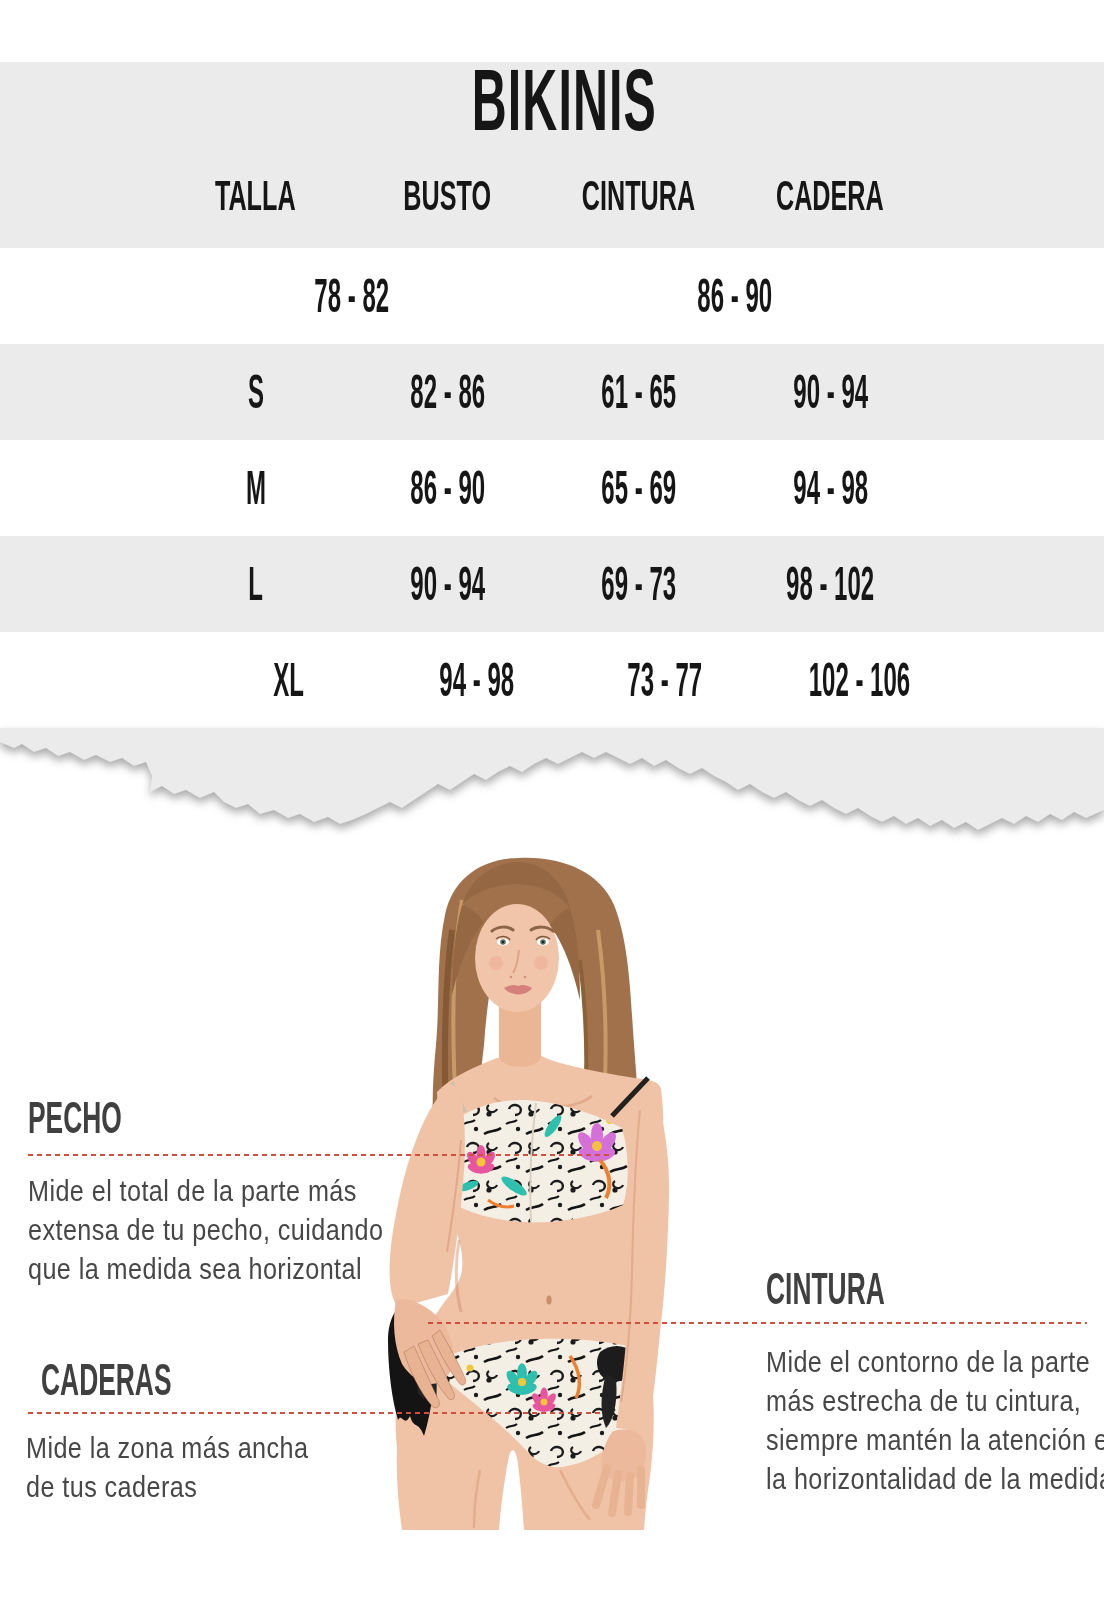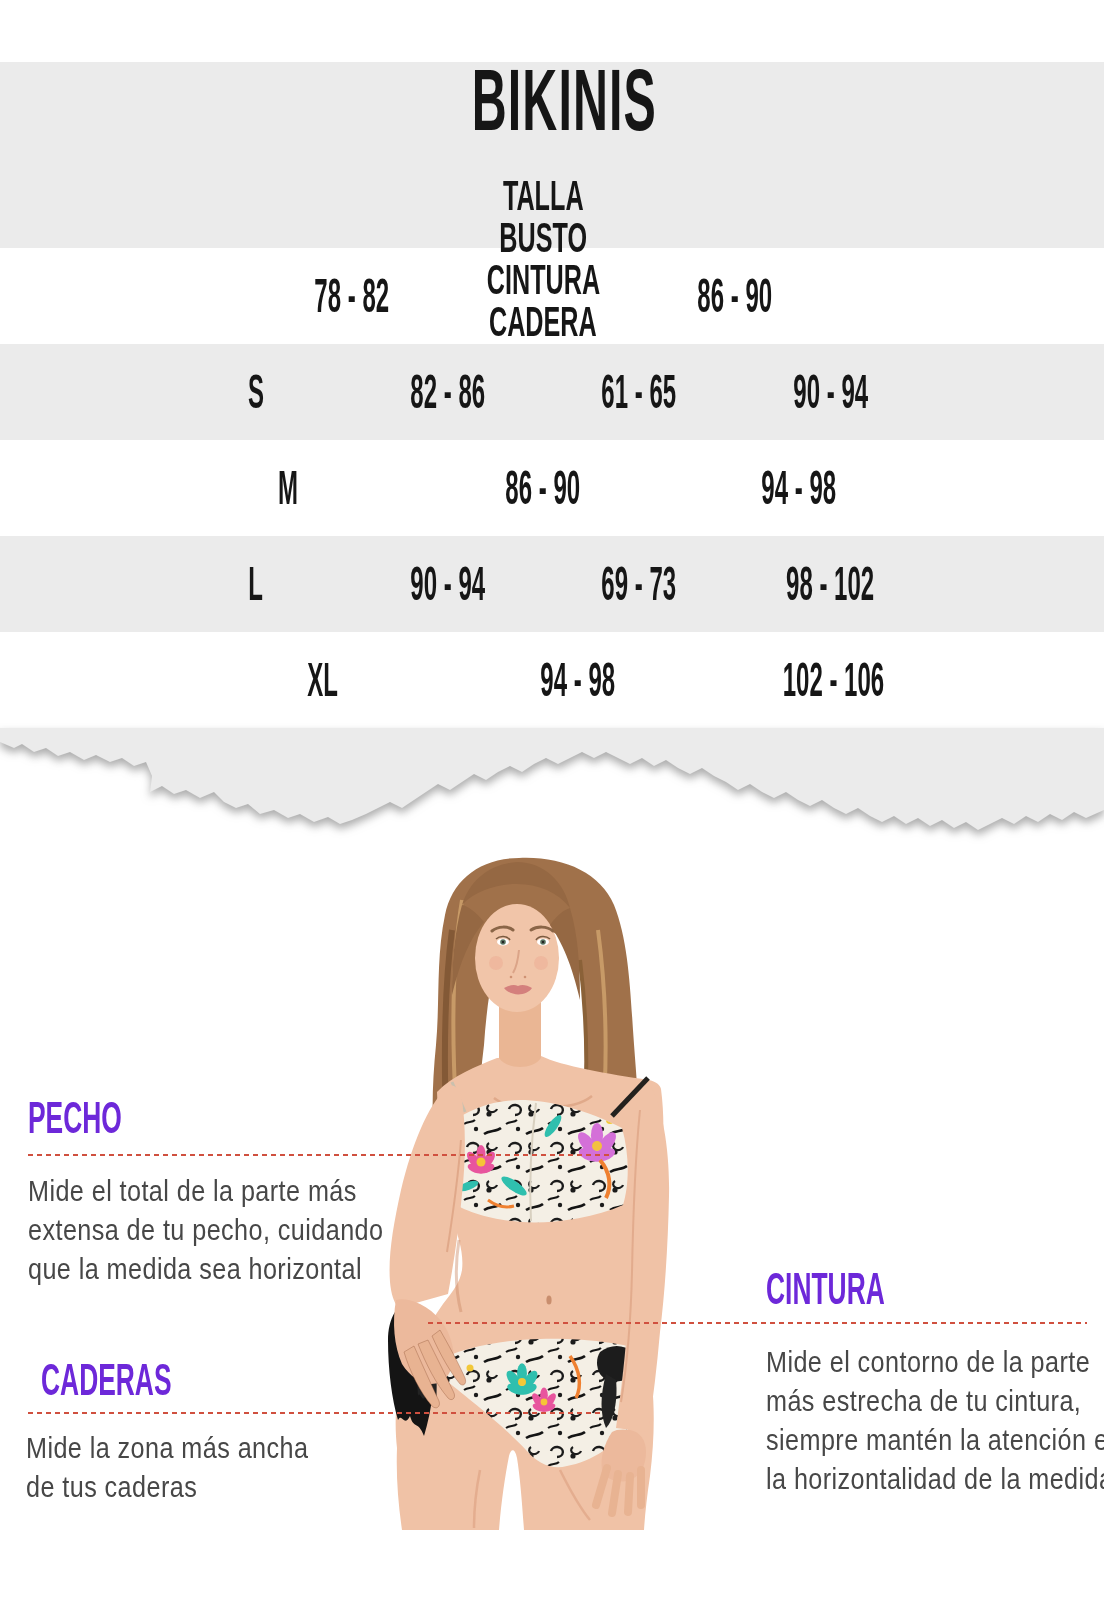--- a/index.html
+++ b/index.html
@@ -9,40 +9,40 @@
   
   .band{position:absolute;left:0;width:1104px;background:#ebebeb;}
   #header-band{top:62px;height:186px;}
   #page-title{position:absolute;left:0;top:56px;width:1104px;text-align:center;
       font-size:88px;line-height:88px;font-weight:700;letter-spacing:2px;white-space:nowrap;padding-left:12px;}
   .sx55{display:inline-block;transform:scaleX(.55);transform-origin:50% 50%;}
   .sx6c{display:inline-block;transform:scaleX(.6);transform-origin:50% 50%;}
   .sx5c{display:inline-block;transform:scaleX(.5);transform-origin:50% 50%;}
   .sx6l{display:inline-block;transform:scaleX(.6);transform-origin:0 0;white-space:nowrap;}
 
-  #col-headers{position:absolute;left:160px;top:175px;width:766px;height:44px;display:flex;flex-direction:column;}
+  #col-headers{position:absolute;left:160px;top:175px;width:766px;height:44px;display:flex;}
   #col-headers .cell{flex:1;text-align:center;font-size:42px;line-height:42px;font-weight:700;white-space:nowrap;}
 
   .trow{position:absolute;left:0;width:1104px;height:96px;}
   .trow.alt{background:#ebebeb;}
   .trow .inner{margin-left:160px;width:766px;height:96px;display:flex;}
   .trow .cell{flex:1;text-align:center;font-size:48px;line-height:96px;font-weight:700;white-space:nowrap;}
 
   
   #torn{position:absolute;left:0;top:720px;width:1104px;height:150px;}
 
   
   .dash{position:absolute;height:2px;z-index:6;
         background:repeating-linear-gradient(90deg,#d0503f 0 5px,rgba(0,0,0,0) 5px 9px);}
   #pecho-line{left:28px;top:1154px;width:582px;}
   #cintura-line{left:428px;top:1322px;width:659px;}
   #caderas-line{left:28px;top:1412px;width:572px;}
 
   
-  .guide-h{position:absolute;font-size:44px;line-height:46px;font-weight:700;color:#6d28d9;z-index:7;white-space:nowrap;}
+  .guide-h{position:absolute;font-size:44px;line-height:46px;font-weight:700;color:#404040;z-index:7;white-space:nowrap;}
   .guide-p{position:absolute;font-size:30px;line-height:39px;letter-spacing:.5px;color:#474747;
            transform:scaleX(.84);transform-origin:0 0;white-space:pre-wrap;z-index:7;}
   #pecho-h{left:28px;top:1095px;}
   #pecho-p{left:28px;top:1171px;width:436px;}
   #caderas-h{left:14px;top:1357px;margin-left:27px;}
   #caderas-p{left:26px;top:1428px;width:350px;}
   #cintura-h{left:766px;top:1266px;}
   #cintura-p{left:766px;top:1342px;width:430px;}
 
   
@@ -66,35 +66,37 @@
       <div class="cell"><span class="sx5c">S</span></div>
       <div class="cell"><span class="sx5c">82 - 86</span></div>
       <div class="cell"><span class="sx5c">61 - 65</span></div>
       <div class="cell"><span class="sx5c">90 - 94</span></div>
     </div>
   </div>
   <div class="trow" style="top:440px;">
     <div class="inner">
       <div class="cell"><span class="sx5c">M</span></div>
       <div class="cell"><span class="sx5c">86 - 90</span></div>
+      <div class="cell"><span class="sx5c">65 - 69</span></div>
       <div class="cell"><span class="sx5c">94 - 98</span></div>
     </div>
   </div>
   <div class="trow alt" style="top:536px;">
     <div class="inner">
       <div class="cell"><span class="sx5c">L</span></div>
       <div class="cell"><span class="sx5c">90 - 94</span></div>
       <div class="cell"><span class="sx5c">69 - 73</span></div>
       <div class="cell"><span class="sx5c">98 - 102</span></div>
     </div>
   </div>
   <div class="trow" style="top:632px;margin-left:35px;">
     <div class="inner">
       <div class="cell"><span class="sx5c">XL</span></div>
       <div class="cell"><span class="sx5c">94 - 98</span></div>
+      <div class="cell"><span class="sx5c">73 - 77</span></div>
       <div class="cell"><span class="sx5c">102 - 106</span></div>
     </div>
   </div>
 
   <div id="page-title"><span class="sx55">BIKINIS</span></div>
   <div id="col-headers">
     <div class="cell"><span class="sx6c">TALLA</span></div>
     <div class="cell"><span class="sx6c">BUSTO</span></div>
     <div class="cell"><span class="sx6c">CINTURA</span></div>
     <div class="cell"><span class="sx6c">CADERA</span></div>

